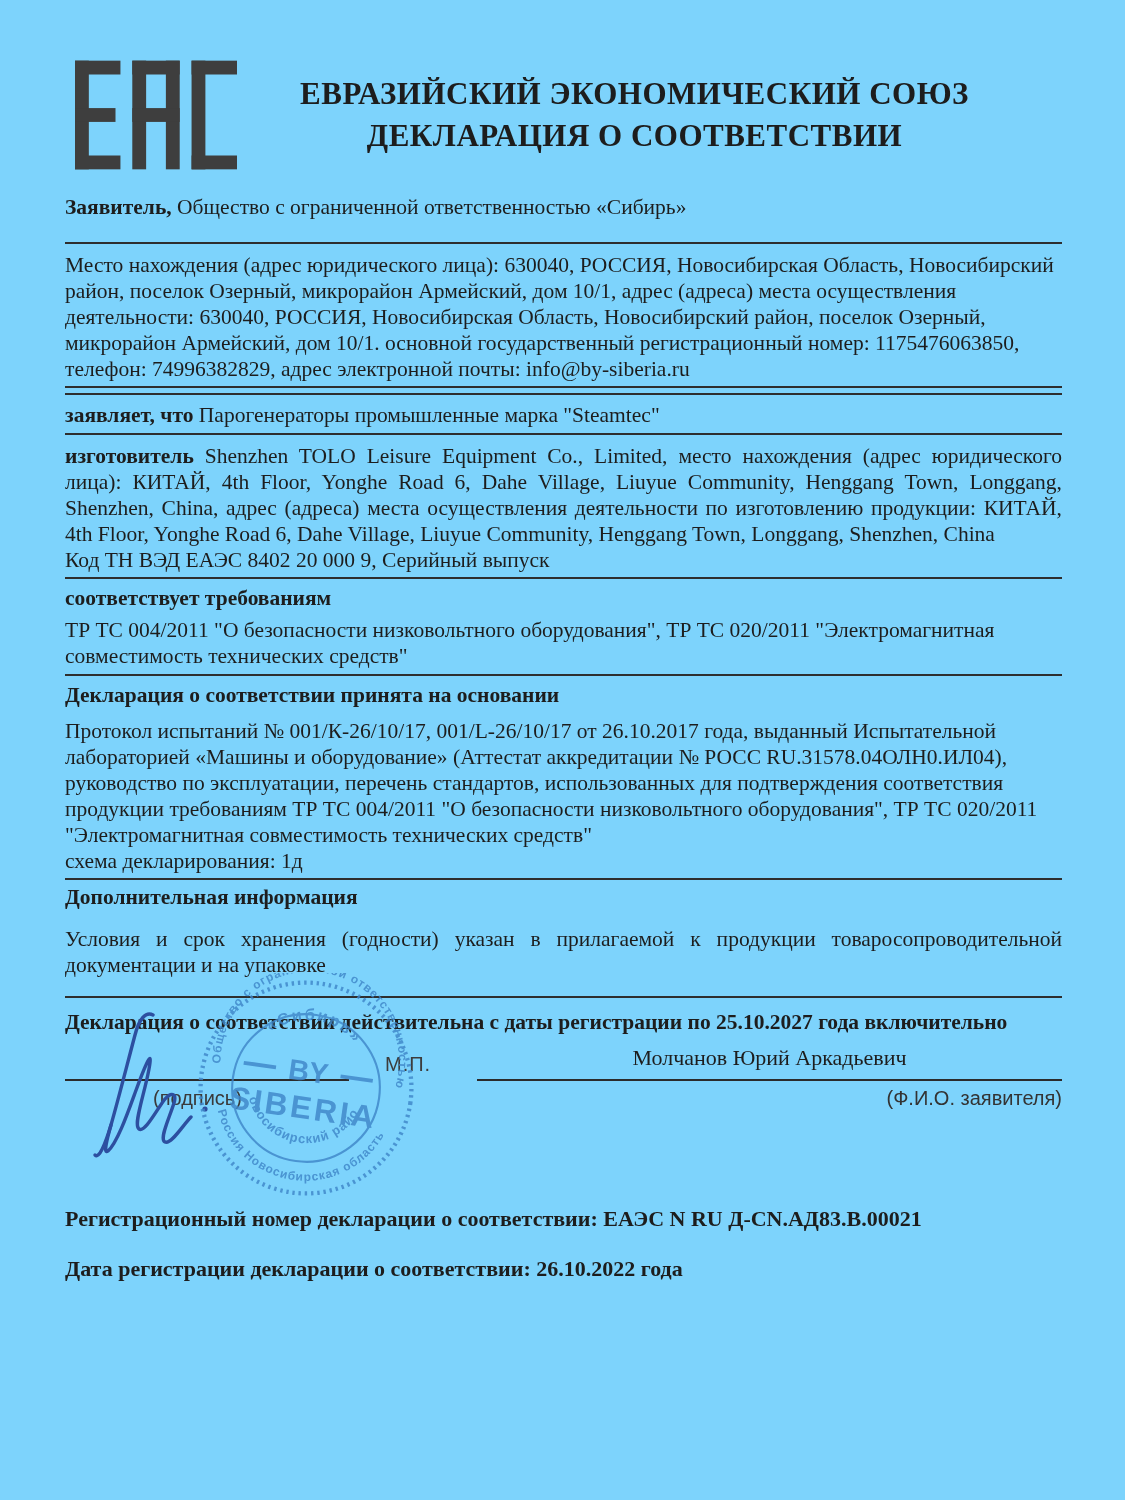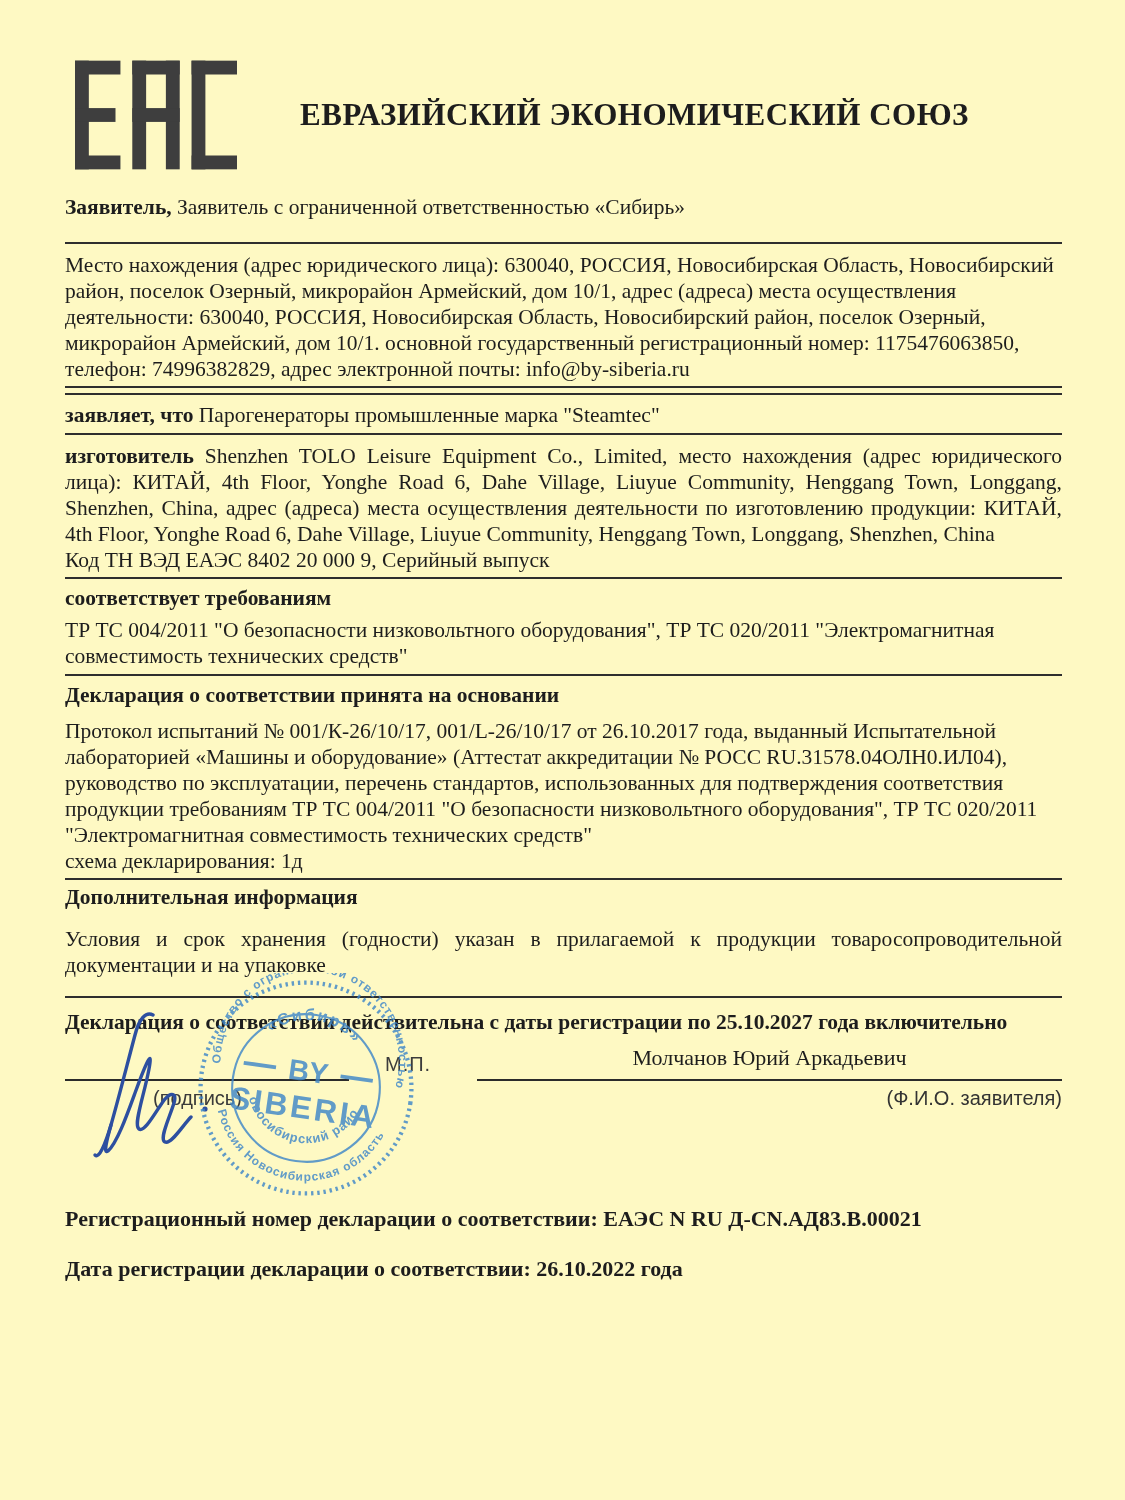--- a/index.html
+++ b/index.html
@@ -1,17 +1,17 @@
 <!DOCTYPE html>
 <html><head>
 <meta charset="utf-8">
 <style>
   html,body{margin:0;padding:0;background:#d9d9d9;}
   .page{
-    width:1125px;height:1500px;background:#fef9c3;position:relative;
+    width:1125px;height:1500px;background:#7dd3fc;position:relative;
     box-sizing:border-box;padding:50px 63px 0 65px;
     font-family:"Liberation Serif", serif;color:#1d1d1d;overflow:hidden;
   }
   .header{display:flex;align-items:center;height:130px;margin-bottom:14px;}
   .eac-logo{width:162px;height:112px;flex:0 0 auto;margin-left:10px;}
   .title-wrap{flex:1;text-align:center;padding-right:30px;}
   .title-line{font-size:31px;font-weight:bold;letter-spacing:.5px;line-height:42px;}
   .bt{font-size:21.5px;line-height:26px;}
   .b{font-weight:bold;}
   p{margin:0;}
@@ -56,24 +56,25 @@
           <rect x="92" y="0" width="14" height="110"></rect>
           <rect x="58" y="0" width="48" height="14"></rect>
           <rect x="58" y="48" width="48" height="14"></rect>
         <rect x="118" y="0" width="14" height="110"></rect>
           <rect x="118" y="0" width="46" height="14"></rect>
           <rect x="118" y="96" width="46" height="14"></rect>
       </g>
     </svg>
     <div class="title-wrap">
       <div class="title-line">ЕВРАЗИЙСКИЙ ЭКОНОМИЧЕСКИЙ СОЮЗ</div>
+      <div class="title-line">ДЕКЛАРАЦИЯ О СООТВЕТСТВИИ</div>
     </div>
   </div>
 
-  <p class="bt"><span class="b">Заявитель,</span> <span>Заявитель с ограниченной ответственностью «Сибирь»</span></p>
+  <p class="bt"><span class="b">Заявитель,</span> <span>Общество с ограниченной ответственностью «Сибирь»</span></p>
 
   <div class="rule r1"></div>
 
   <p class="bt mt8">Место нахождения (адрес юридического лица): 630040, РОССИЯ, Новосибирская Область, Новосибирский район, поселок Озерный, микрорайон Армейский, дом 10/1, адрес (адреса) места осуществления деятельности: 630040, РОССИЯ, Новосибирская Область, Новосибирский район, поселок Озерный, микрорайон Армейский, дом 10/1. основной государственный регистрационный номер: 1175476063850, телефон: 74996382829, адрес электронной почты: info@by-siberia.ru</p>
 
   <div class="rule r2"></div>
 
 
   <div class="rule r3"></div>
 

